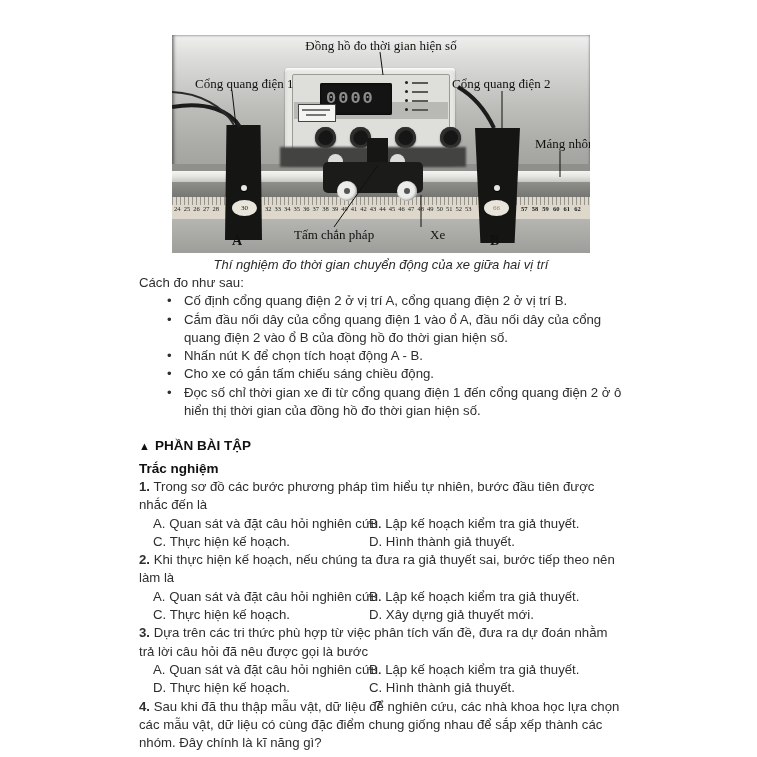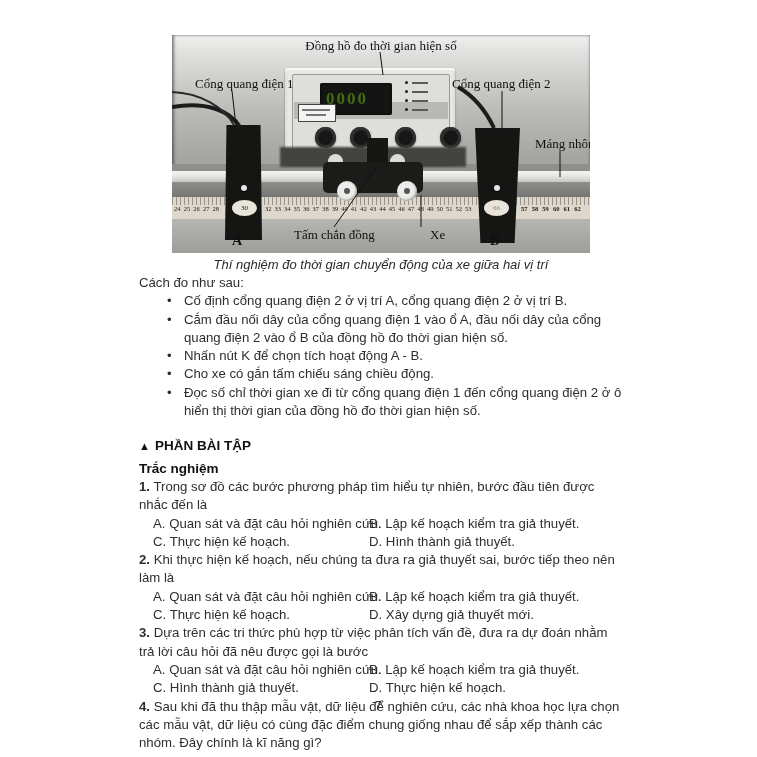--- a/index.html
+++ b/index.html
@@ -31,22 +31,22 @@
     background:linear-gradient(180deg,#b5b5b1,#9d9d99);}
 
   
   .device{left:113px;top:33px;width:170px;height:97px;background:#e7e7e4;border-radius:3px;
     box-shadow:0 1px 2px rgba(0,0,0,.4), inset 0 2px 2px #fafaf8, inset 0 -2px 3px #b7b7b4;}
   .device-panel{left:7px;top:6px;width:156px;height:85px;border:1px solid #9a9a97;
     background:#dededb;border-radius:2px;}
   .device-stripe{left:1px;top:27px;width:154px;height:17px;background:#b8b8b5;}
   .display{left:27px;top:8px;width:72px;height:32px;background:#141414;border-radius:2px;
     box-shadow:inset 0 0 3px #000;}
-  .digits{left:6px;top:6px;font-family:Liberation Serif, serif;font-size:17px;
-    font-weight:bold;color:#4d7c0f;letter-spacing:2px;opacity:.85;}
+  .digits{left:6px;top:6px;font-family:Liberation Mono, monospace;font-size:17px;
+    font-weight:bold;color:#a3a3a3;letter-spacing:2px;opacity:.85;}
   .nameplate{left:5px;top:29px;width:36px;height:16px;background:#f4f4f2;border:1px solid #444;}
   .nameplate i{display:block;position:absolute;left:3px;height:2px;background:#777;}
   .np1{top:4px;width:28px;} .np2{top:9px;width:20px;left:7px!important;}
   .led-col{left:112px;top:6px;width:42px;height:40px;}
   .led{width:3px;height:3px;border-radius:50%;background:#1e1e1e;}
   .ledlbl{left:7px;width:16px;height:2px;background:#5a5a58;}
   .knob{top:52px;width:21px;height:21px;border-radius:50%;background:#161616;
     box-shadow:inset 0 0 0 3px #2e2e2c, inset 2px 2px 2px #555, 0 1px 2px rgba(0,0,0,.5);}
   .k1{left:22px;} .k2{left:57px;} .k3{left:102px;} .k4{left:147px;}
 
@@ -174,21 +174,21 @@
         <line x1="330" y1="56" x2="330" y2="94" stroke="#111" stroke-width="1"></line>
         <line x1="388" y1="116" x2="388" y2="142" stroke="#111" stroke-width="1"></line>
         <line x1="162" y1="192" x2="206" y2="130" stroke="#111" stroke-width="1"></line>
         <line x1="249" y1="192" x2="249" y2="160" stroke="#111" stroke-width="1"></line>
       </svg>
 
       <div class="plabel lbl-timer">Đồng hồ đo thời gian hiện số</div>
       <div class="plabel lbl-g1">Cổng quang điện 1</div>
       <div class="plabel lbl-g2">Cổng quang điện 2</div>
       <div class="plabel lbl-rail">Máng nhôm</div>
-      <div class="plabel lbl-flag">Tấm chắn đồng</div>
+      <div class="plabel lbl-flag">Tấm chắn pháp</div>
       <div class="plabel lbl-xe">Xe</div>
       <div class="plabel lbl-ab lbl-a">A</div>
       <div class="plabel lbl-ab lbl-b">B</div>
     </div>
 
     <div class="caption">Thí nghiệm đo thời gian chuyển động của xe giữa hai vị trí</div>
 
     <div class="body-text">
       <div class="intro">Cách đo như sau:</div>
       <div class="step">Cố định cổng quang điện 2 ở vị trí A, cổng quang điện 2 ở vị trí B.</div>
@@ -224,22 +224,22 @@
         <div class="opt"><span>D.</span> <span>Xây dựng giả thuyết mới.</span></div>
       </div>
 
       <div class="q">
         <span class="qnum">3.</span>
         <span>Dựa trên các tri thức phù hợp từ việc phân tích vấn đề, đưa ra dự đoán nhằm trả lời câu hỏi đã nêu được gọi là bước</span>
       </div>
       <div class="opts">
         <div class="opt"><span>A.</span> <span>Quan sát và đặt câu hỏi nghiên cứu.</span></div>
         <div class="opt"><span>B.</span> <span>Lập kế hoạch kiểm tra giả thuyết.</span></div>
+        <div class="opt"><span>D.</span> <span>Thực hiện kế hoạch.</span></div>
         <div class="opt"><span>C.</span> <span>Hình thành giả thuyết.</span></div>
-        <div class="opt"><span>D.</span> <span>Thực hiện kế hoạch.</span></div>
       </div>
 
       <div class="q">
         <span class="qnum">4.</span>
         <span>Sau khi đã thu thập mẫu vật, dữ liệu để nghiên cứu, các nhà khoa học lựa chọn các mẫu vật, dữ liệu có cùng đặc điểm chung giống nhau để sắp xếp thành các nhóm. Đây chính là kĩ năng gì?</span>
       </div>
     </div>
   </div>
 
   <div class="pageno">7</div>

